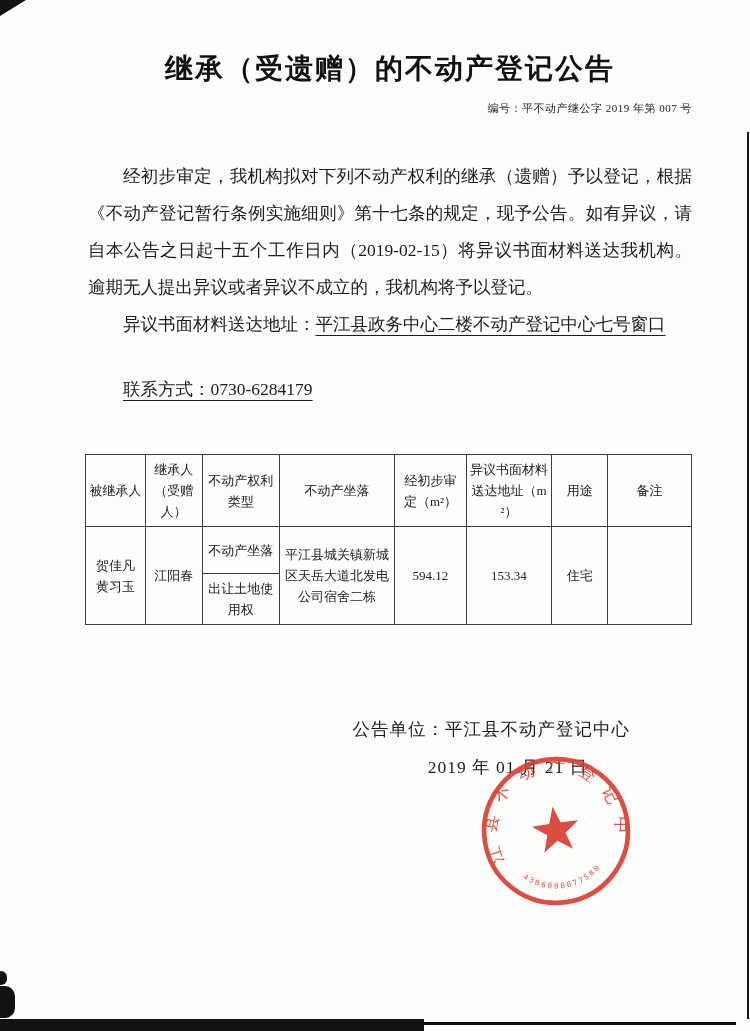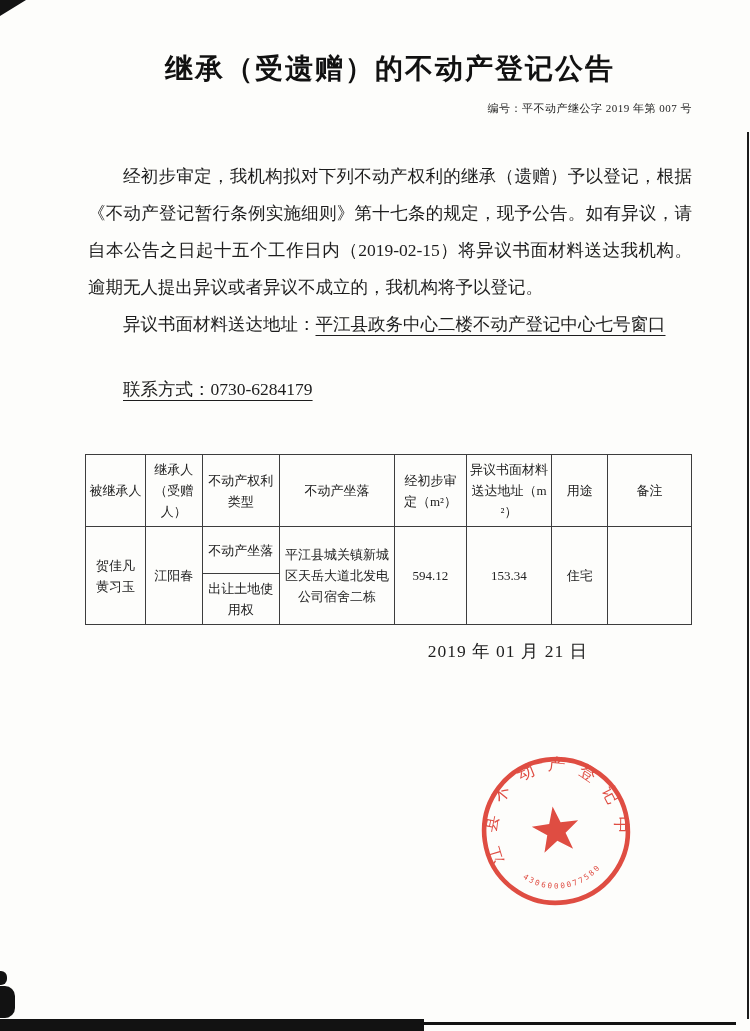--- a/index.html
+++ b/index.html
@@ -150,20 +150,21 @@
         <td rowspan="2">153.34</td>
         <td rowspan="2">住宅</td>
         <td rowspan="2"></td>
       </tr>
       <tr class="data-row">
         <td>出让土地使用权</td>
       </tr>
     </tbody>
       </table>
 
+    <div class="footer-issuer">公告单位：平江县不动产登记中心</div>
     <div class="footer-date">2019 年 01 月 21 日</div>
 
   </div>
 
   <svg class="seal" viewBox="0 0 152 152" aria-hidden="true">
     <defs>
       <path id="sealTopArc" d="M 24,101 A 58,58 0 1 1 128,101" fill="none"></path>
       <path id="sealBottomArc" d="M 28,105 A 56,56 0 0 0 124,105" fill="none"></path>
     </defs>
     <circle cx="76" cy="76" r="70" fill="none" stroke="currentColor" stroke-width="4.5"></circle>

